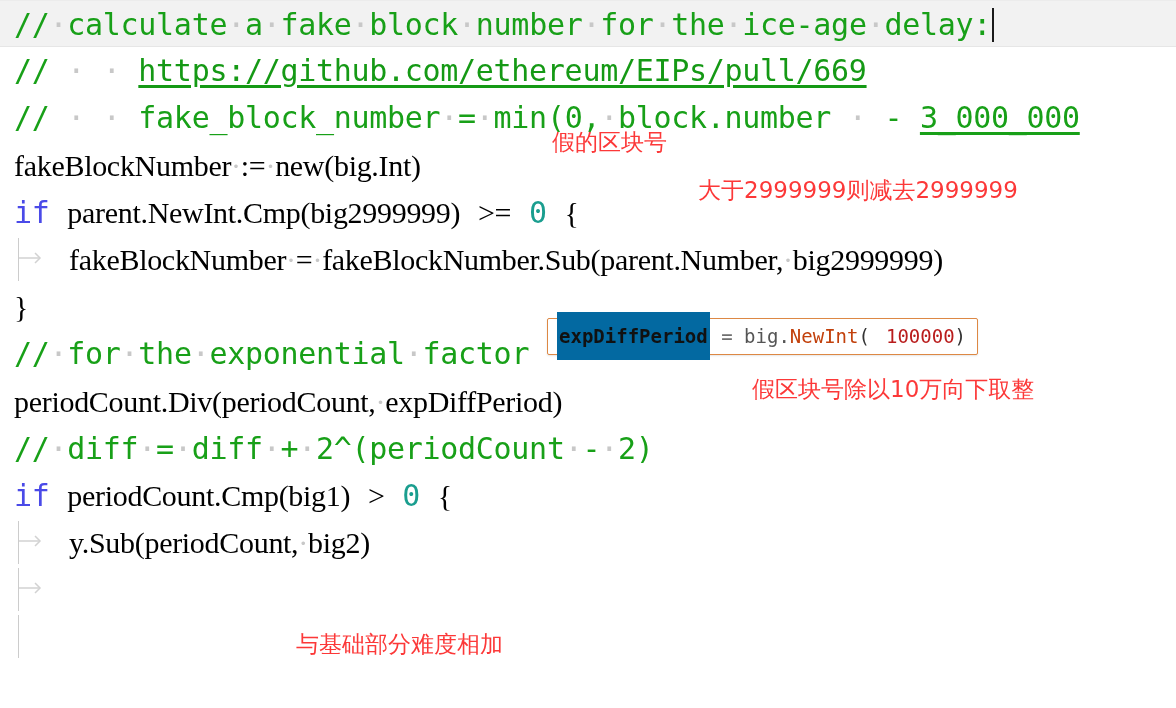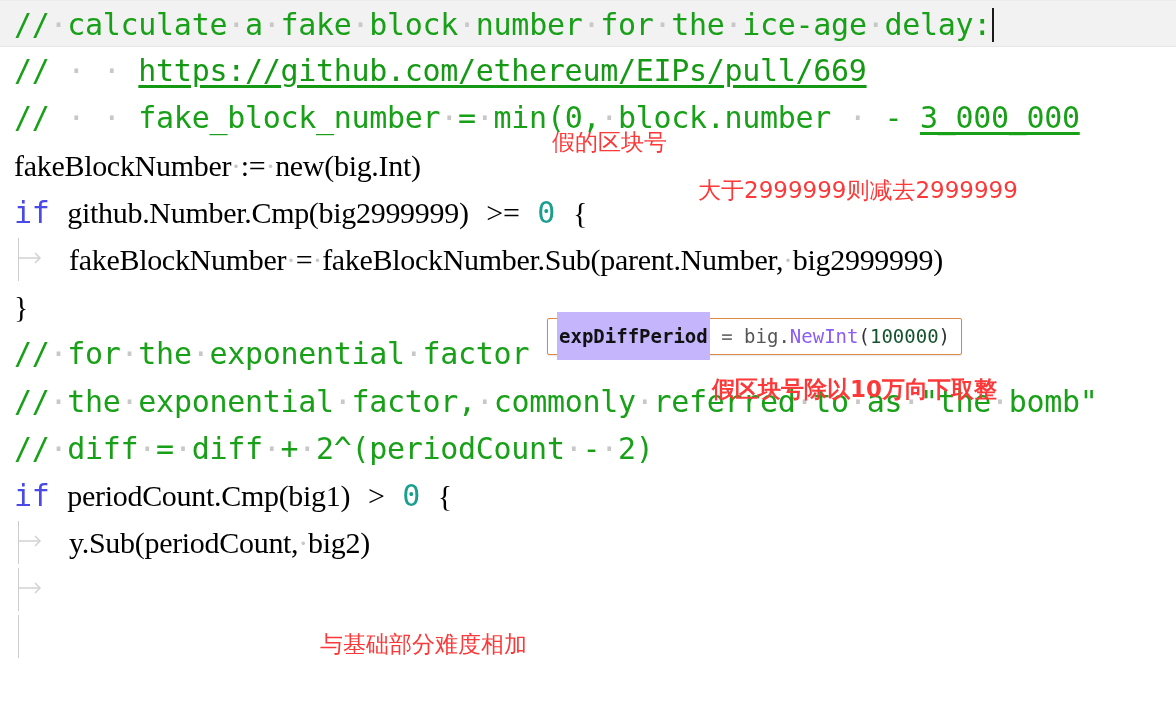--- a/index.html
+++ b/index.html
@@ -102,75 +102,75 @@
     border: 1px solid #dd8844;
     border-radius: 2px;
     padding: 5px 11px 6px 9px;
     font-family: "DejaVu Sans Mono", "Liberation Mono", monospace;
     font-size: 19px;
     line-height: 24px;
     white-space: pre;
     box-shadow: 0 1px 2px rgba(0,0,0,0.10);
   }
   #tooltip .hl {
-    background: #c4b5fd;
+    background: #0369a1;
     color: #111111;
     font-weight: bold;
     padding: 13px 2px;
   }
   #tooltip .eq   { color: #707070; }
   #tooltip .pkg  { color: #555555; }
-  #tooltip .fn   { color: #8b5cf6; }
+  #tooltip .fn   { color: #c2410c; }
   #tooltip .par  { color: #333333; }
-  #tooltip .tnum { color: #14532d; }
+  #tooltip .tnum { color: #b91c1c; margin-left: 16px; }
 </style>
 </head>
 <body>
 
 <div id="editor">
 
   <div class="line current"><span class="cmt">//<span class="dot">·</span>calculate<span class="dot">·</span>a<span class="dot">·</span>fake<span class="dot">·</span>block<span class="dot">·</span>number<span class="dot">·</span>for<span class="dot">·</span>the<span class="dot">·</span>ice-age<span class="dot">·</span>delay:</span><span class="caret"></span></div>
 
   <div class="line"><span class="cmt">//</span><span class="dot">&nbsp;·&nbsp;·&nbsp;</span><span class="lnk">https://github.com/ethereum/EIPs/pull/669</span></div>
 
   <div class="line"><span class="cmt">//</span><span class="dot">&nbsp;·&nbsp;·&nbsp;</span><span class="cmt">fake_block_number<span class="dot">·</span>=<span class="dot">·</span>min(0,<span class="dot">·</span>block.number</span><span class="dot">&nbsp;·&nbsp;</span><span class="cmt">-</span><span class="dot">&nbsp;</span><span class="cmt und">3_000_000</span></div>
 
   <div class="line"><span class="plain">fakeBlockNumber<span class="dot">·</span>:=<span class="dot">·</span>new(big.Int)</span></div>
 
-  <div class="line"><span class="kw">if</span><span class="dot">&nbsp;</span><span class="plain">github.Number.Cmp(big2999999)</span><span class="dot">&nbsp;</span><span class="plain">&gt;=</span><span class="dot">&nbsp;</span><span class="num">0</span><span class="dot">&nbsp;</span><span class="plain">{</span></div>
+  <div class="line"><span class="kw">if</span><span class="dot">&nbsp;</span><span class="plain">parent.NewInt.Cmp(big2999999)</span><span class="dot">&nbsp;</span><span class="plain">&gt;=</span><span class="dot">&nbsp;</span><span class="num">0</span><span class="dot">&nbsp;</span><span class="plain">{</span></div>
 
   <div class="line"><span class="guide"><span class="guide-arrow"><svg width="30" height="22" viewBox="0 0 30 22">
             <path d="M1 11 H22" stroke="#d2d2d2" stroke-width="1.5" fill="none"></path>
             <path d="M17 6 L22 11 L17 16" stroke="#d2d2d2" stroke-width="1.5" fill="none"></path>
           </svg></span></span><span class="plain" style="padding-left:55px"><span>fakeBlockNumber<span class="dot">·</span>=<span class="dot">·</span>fakeBlockNumber.Sub(parent.Number,<span class="dot">·</span>big2999999)</span></span></div>
 
   <div class="line"><span class="plain">}</span></div>
 
   <div class="line"><span class="cmt">//<span class="dot">·</span>for<span class="dot">·</span>the<span class="dot">·</span>exponential<span class="dot">·</span>factor</span></div>
 
 
+  <div class="line"><span class="plain">periodCount.Div(periodCount,<span class="dot">·</span>expDiffPeriod)</span></div>
 
-  <div class="line"><span class="cmt">//<span class="dot">·</span>the<span class="dot">·</span>exponential<span class="dot">·</span>factor,<span class="dot">·</span>commonly<span class="dot">·</span>referred<span class="dot">·</span>to<span class="dot">·</span>as<span class="dot">·</span>"the<span class="dot">·</span>bomb"</span></div>
 
   <div class="line"><span class="cmt">//<span class="dot">·</span>diff<span class="dot">·</span>=<span class="dot">·</span>diff<span class="dot">·</span>+<span class="dot">·</span>2^(periodCount<span class="dot">·</span>-<span class="dot">·</span>2)</span></div>
 
   <div class="line"><span class="kw">if</span><span class="dot">&nbsp;</span><span class="plain">periodCount.Cmp(big1)</span><span class="dot">&nbsp;</span><span class="plain">&gt;</span><span class="dot">&nbsp;</span><span class="num">0</span><span class="dot">&nbsp;</span><span class="plain">{</span></div>
 
   <div class="line"><span class="guide"><span class="guide-arrow"><svg width="30" height="22" viewBox="0 0 30 22">
             <path d="M1 11 H22" stroke="#d2d2d2" stroke-width="1.5" fill="none"></path>
             <path d="M17 6 L22 11 L17 16" stroke="#d2d2d2" stroke-width="1.5" fill="none"></path>
           </svg></span></span><span class="plain" style="padding-left:55px"><span>y.Sub(periodCount,<span class="dot">·</span>big2)</span></span></div>
 
   <div class="line"><span class="guide"><span class="guide-arrow"><svg width="30" height="22" viewBox="0 0 30 22">
             <path d="M1 11 H22" stroke="#d2d2d2" stroke-width="1.5" fill="none"></path>
             <path d="M17 6 L22 11 L17 16" stroke="#d2d2d2" stroke-width="1.5" fill="none"></path>
           </svg></span></span></div>
 
   <div class="line"><span class="guide"></span></div>
 
   <div class="anno" style="left:552px; top:123px;margin-top:8px;">假的区块号</div>
   <div class="anno" style="left:698px; top:179px;">大于2999999则减去2999999</div>
-  <div class="anno" style="left:712px; top:378px;font-weight:bold;">假区块号除以10万向下取整</div>
-  <div class="anno" style="left:296px; top:633px;margin-left:24px;">与基础部分难度相加</div>
+  <div class="anno" style="left:752px; top:378px;">假区块号除以10万向下取整</div>
+  <div class="anno" style="left:296px; top:633px;">与基础部分难度相加</div>
 
   <div id="tooltip"><span class="hl">expDiffPeriod</span><span class="eq"> <span>=</span> </span><span class="pkg">big.</span><span class="fn">NewInt</span><span class="par">(</span><span class="tnum">100000</span><span class="par">)</span></div>
 
 </div>
 
 </body></html>

